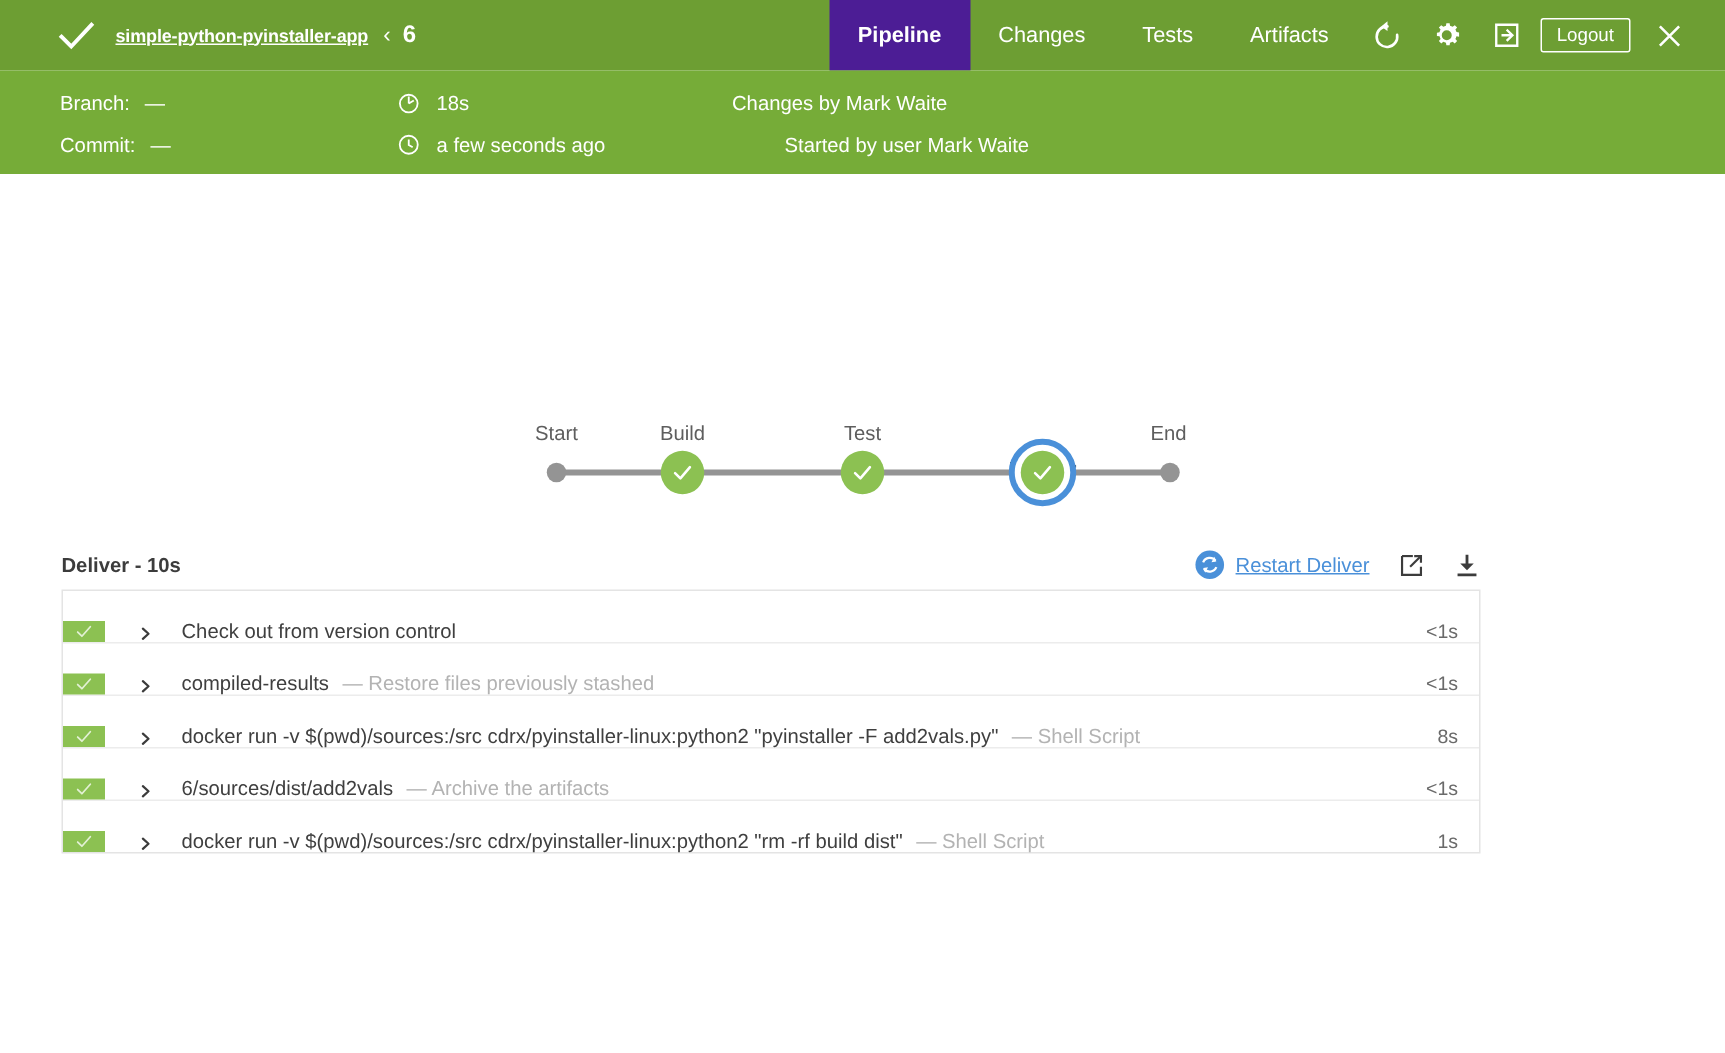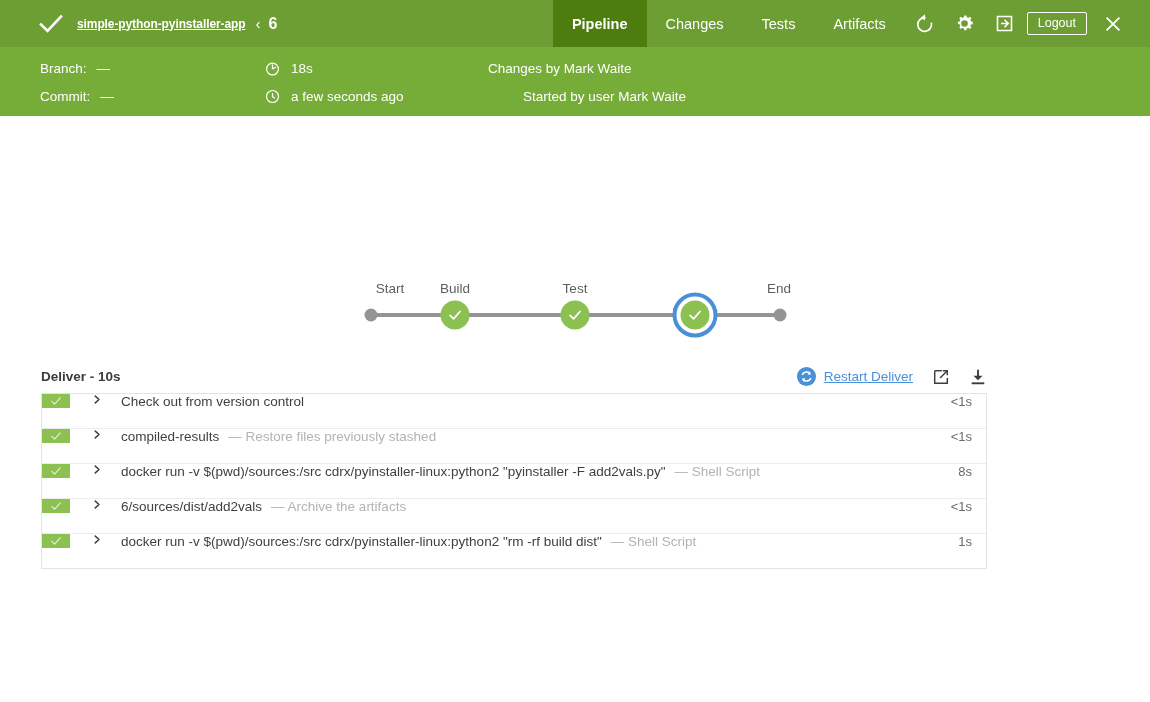--- a/index.html
+++ b/index.html
@@ -64,21 +64,21 @@
   }
   .nav-tab {
     display: flex;
     align-items: center;
     padding: 0 19px;
     color: #ffffff;
     font-size: 14.5px;
     white-space: nowrap;
   }
   .nav-tab.active {
-    background: #4d7c0f;
+    background: #4c1d95;
     font-weight: bold;
   }
 
   .hdr-icons {
     display: flex;
     align-items: center;
     flex: 0 0 auto;
     padding-right: 17px;
   }
   .icon-btn {
@@ -225,21 +225,21 @@
     color: #3c3c3c;
   }
 
   .rows {
     border: 1px solid #e4e4e4;
     border-top: 1px solid #e4e4e4;
     background: #ffffff;
   }
   .row {
     display: flex;
-    align-items: flex-start;
+    align-items: flex-end;
     height: 34px;
     border-bottom: 1px solid #ececec;
   }
   .row:last-child { border-bottom: none; }
   .row-status {
     width: 28px;
     flex: 0 0 28px;
     background: #8cc152;
     display: flex;
     align-items: center;
@@ -366,21 +366,21 @@
 
   <div class="meta-row meta-r1 meta-c3" style="top:12px;">
     <span class="meta-val">Changes by Mark Waite</span>
   </div>
   <div class="meta-row meta-r2 meta-c3" style="top:40px;margin-left:35px;">
     <span class="meta-val">Started by user Mark Waite</span>
   </div>
 </div>
 
 <div class="graph-area">
-  <div class="node-label" style="left:390px; top:165px;">Start</div>
+  <div class="node-label" style="left:371px; top:165px;">Start</div>
   <div class="node-label" style="left:455px; top:165px;">Build</div>
   <div class="node-label" style="left:575px; top:165px;">Test</div>
   <div class="node-label sel" style="left:695px; top:150px;margin-top:39px;">Deliver</div>
   <div class="node-label" style="left:779px; top:165px;">End</div>
 
   <div class="edge" style="left:371px; top:197px; width:84px;"></div>
   <div class="edge" style="left:455px; top:197px; width:120px;"></div>
   <div class="edge" style="left:575px; top:197px; width:120px;"></div>
   <div class="edge" style="left:695px; top:197px; width:85px;"></div>
 

